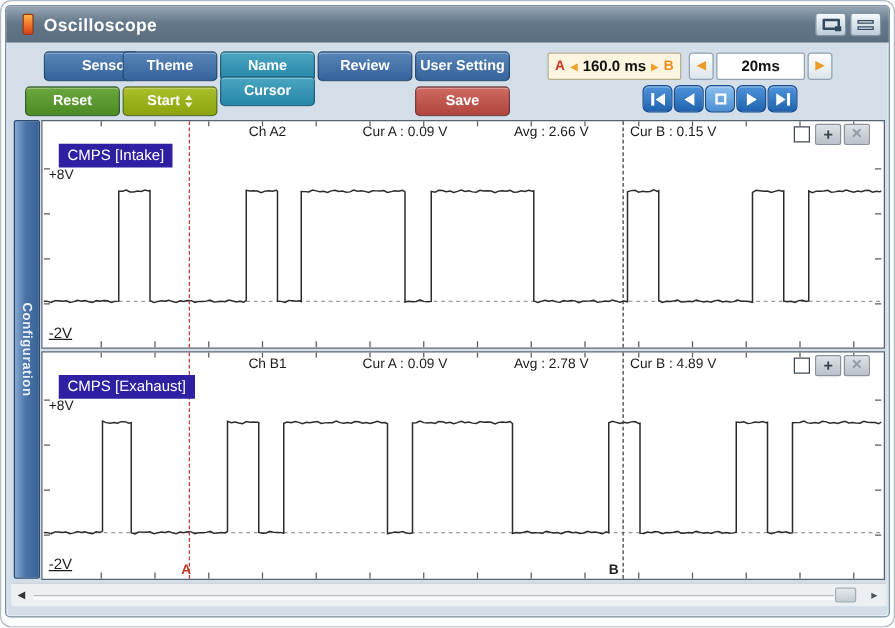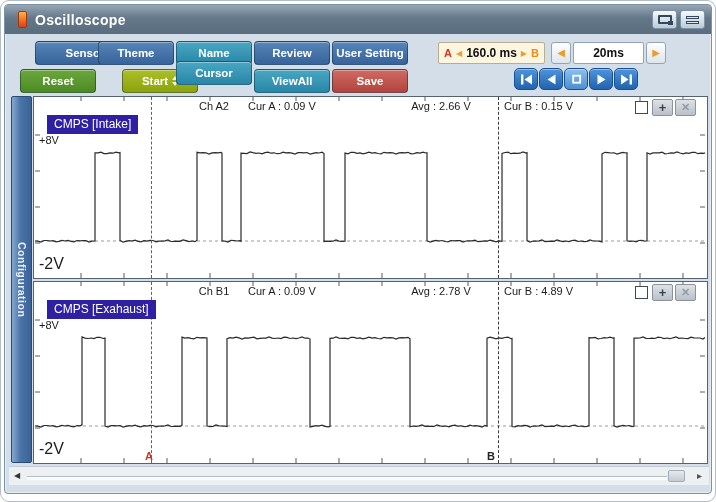--- a/index.html
+++ b/index.html
@@ -27,21 +27,21 @@
   .icon-stack i { display:block; width:13px; height:3px; border:1px solid #31485e; background:#dde8f0; }
 
   
   .btn { position:absolute; width:76px; height:24px; border-radius:4px; color:#fff;
          font-size:11.5px; font-weight:bold; text-align:center; line-height:22px;
          border:1px solid rgba(10,30,50,.45); box-shadow:inset 0 1px 0 rgba(255,255,255,.38);
          cursor:pointer; display:flex; align-items:center; justify-content:center; gap:4px; }
   .blue  { background:linear-gradient(#5886b8,#35639b); }
   .teal  { background:linear-gradient(#4aa6c2,#2787a7); }
   .green { background:linear-gradient(#6aa83e,#4d8a24); }
-  .lime  { background:linear-gradient(#aabf2a,#8da30c);margin-left:24px; }
+  .lime  { background:linear-gradient(#aabf2a,#8da30c); }
   .red   { background:linear-gradient(#cf6a62,#b1453e); }
   .spinner { display:inline-flex; flex-direction:column; gap:2px; }
   .spinner i { display:block; width:0; height:0; border-left:3.5px solid transparent; border-right:3.5px solid transparent; }
   .spinner .up { border-bottom:4px solid #eef6d8; }
   .spinner .dn { border-top:4px solid #eef6d8; }
 
   
   .timebox { position:absolute; left:433px; top:37px; width:107px; height:22px;
              background:#fcf5e0; border:1px solid #b8ae8e; border-radius:2px;
              display:flex; align-items:center; justify-content:center; gap:4px; }
@@ -74,24 +74,24 @@
              writing-mode:vertical-rl; cursor:pointer; }
 
   
   .channel { position:absolute; left:28px; width:675px; height:183px; background:#fff;
              border:1px solid #55626f; }
   .channel.c1 { top:91px; } .channel.c2 { top:276px; }
   .wave { position:absolute; left:1px; top:0; }
   .hdr { position:absolute; top:3px; font-size:11px; color:#1c1c1c; white-space:nowrap; }
   .hdr.vmax { left:5px;margin-top:34px; }
   .hdr.chname { left:140px; width:80px; text-align:center; }
-  .hdr.cura { left:214px; width:120px; }
+  .hdr.cura { left:230px; width:120px; text-align:center; }
   .hdr.avg  { left:352px; width:110px; text-align:center; }
   .hdr.curb { left:470px; width:120px; text-align:left; }
-  .vmin { position:absolute; left:5px; bottom:5px; font-size:16px; color:#1c1c1c; }
+  .vmin { position:absolute; left:5px; bottom:5px; font-size:12px; color:#1c1c1c;text-decoration:underline; }
   .badge { position:absolute; left:13px; top:18px; background:#2e1fa3; color:#fff;
            font-size:12px; padding:2px 7px 3px; }
   .checkbox { position:absolute; left:601px; top:4px; width:13px; height:13px;
               background:#fff; border:1px solid #3c4a58; cursor:pointer; }
   .mini-btn { position:absolute; top:2px; width:21px; height:17px; border-radius:2px;
               background:linear-gradient(#dde2e7,#b9c0c8); border:1px solid #8a929c;
               text-align:center; line-height:15px; font-weight:bold; cursor:pointer; }
   .mini-btn.plus { left:618px; color:#3a434c; font-size:13px; }
   .mini-btn.close { left:641px; color:#939ca6; font-size:11px; }
   .cursor { position:absolute; top:0; bottom:0; width:0; border-left:1px dashed #c23a2e; }
@@ -151,23 +151,20 @@
     </div>
   <div class="btn lime" style="left:93px; top:64px;">
     <span>Start</span>
     <span class="spinner">
         <i class="up"></i>
         <i class="dn"></i>
       </span>
   </div>
   <div class="btn teal" style="left:171px; top:56px;">
       <span>Cursor</span>
-    </div>
-  <div class="btn teal" style="left:249px; top:64px;">
-      <span>ViewAll</span>
     </div>
   <div class="btn red" style="left:327px; top:64px;">
       <span>Save</span>
     </div>
 
   <div class="timebox">
     <span class="a">A</span>
     <span class="arr">◀</span>
     <span class="val">160.0 ms</span>
     <span class="arr">▶</span>

